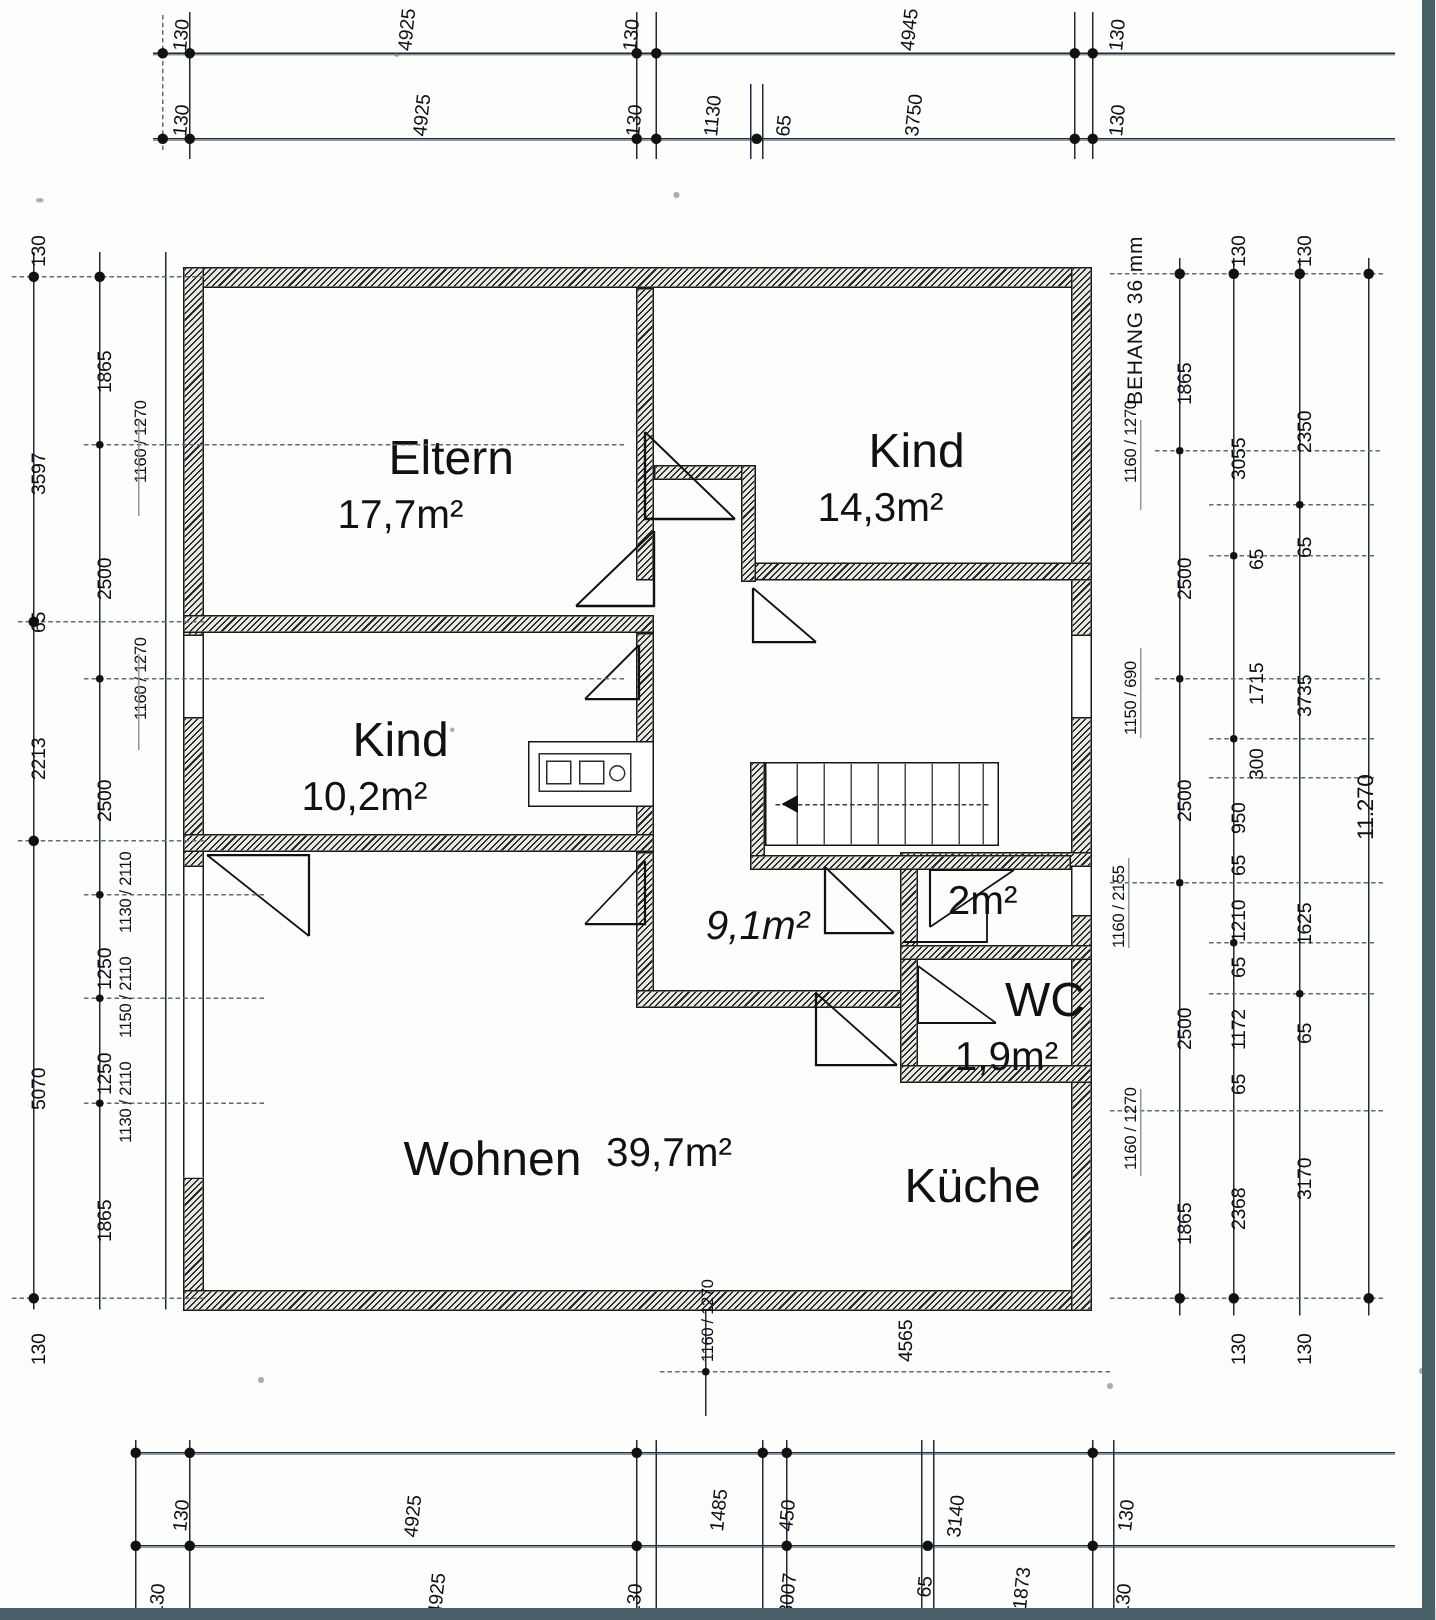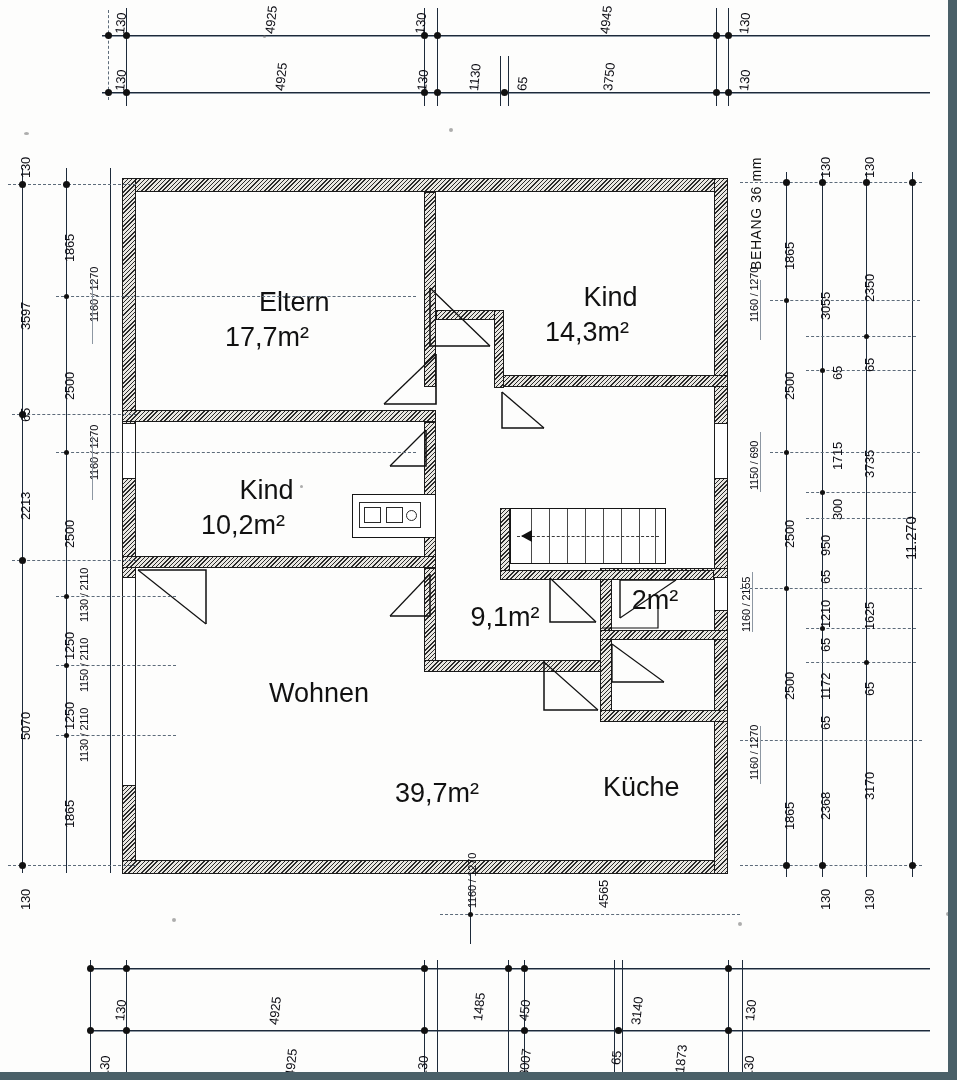--- a/index.html
+++ b/index.html
@@ -38,21 +38,21 @@
   }
 
   
   .room-label {
     position: absolute;
     color: #111;
     white-space: nowrap;
     text-align: center;
     line-height: 1.28;
   }
-  .room-label .rname { display:block; font-size: 27px; margin-left: 47px; }
+  .room-label .rname { display:block; font-size: 32px; margin-left: 47px; }
   .room-label .rarea { display:block; font-size: 27px; }
   .room-label.one .rarea { font-size: 27px; }
 
   
   .wall {
     position: absolute;
     background:
       repeating-linear-gradient(135deg,
         #2b2b2b 0px, #2b2b2b 1px,
         rgba(255,255,255,0) 1px, rgba(255,255,255,0) 3px),
@@ -357,30 +357,34 @@
     <span class="rarea">17,7m²</span>
   </div>
   <div class="room-label" style="left:532px; top:280px; width:110px;">
     <span class="rname">Kind</span>
     <span class="rarea">14,3m²</span>
   </div>
   <div class="room-label" style="left:188px; top:473px; width:110px;">
     <span class="rname">Kind</span>
     <span class="rarea">10,2m²</span>
   </div>
-  <div class="room-label one" style="left:460px; top:600px; width:90px;">
+  <div class="room-label one" style="left:460px; top:600px; width:90px;font-style:italic;">
     <span class="rarea">9,1m²</span>
   </div>
   <div class="room-label one" style="left:622px; top:583px; width:66px;">
     <span class="rarea">2m²</span>
   </div>
-  <div class="room-label one" style="left:222px; top:676px; width:122px;">
+  <div class="room-label" style="left:623px; top:646px; width:96px;">
+    <span class="rname">WC</span>
+    <span class="rarea">1,9m²</span>
+  </div>
+  <div class="room-label one" style="left:222px; top:752px; width:122px;">
     <span class="rname">Wohnen</span>
   </div>
-  <div class="room-label one" style="left:386px; top:776px; width:102px;">
+  <div class="room-label one" style="left:386px; top:751px; width:102px;text-align:right;">
     <span class="rarea">39,7m²</span>
   </div>
   <div class="room-label one" style="left:556px; top:770px; width:104px;">
     <span class="rname">Küche</span>
   </div>
 
   <div class="behang" style="left:748px; top:270px;">BEHANG 36 mm</div>
 
   <div>
     <div class="dimline-v" style="left:22px; top:168px; height:705px;"></div>

